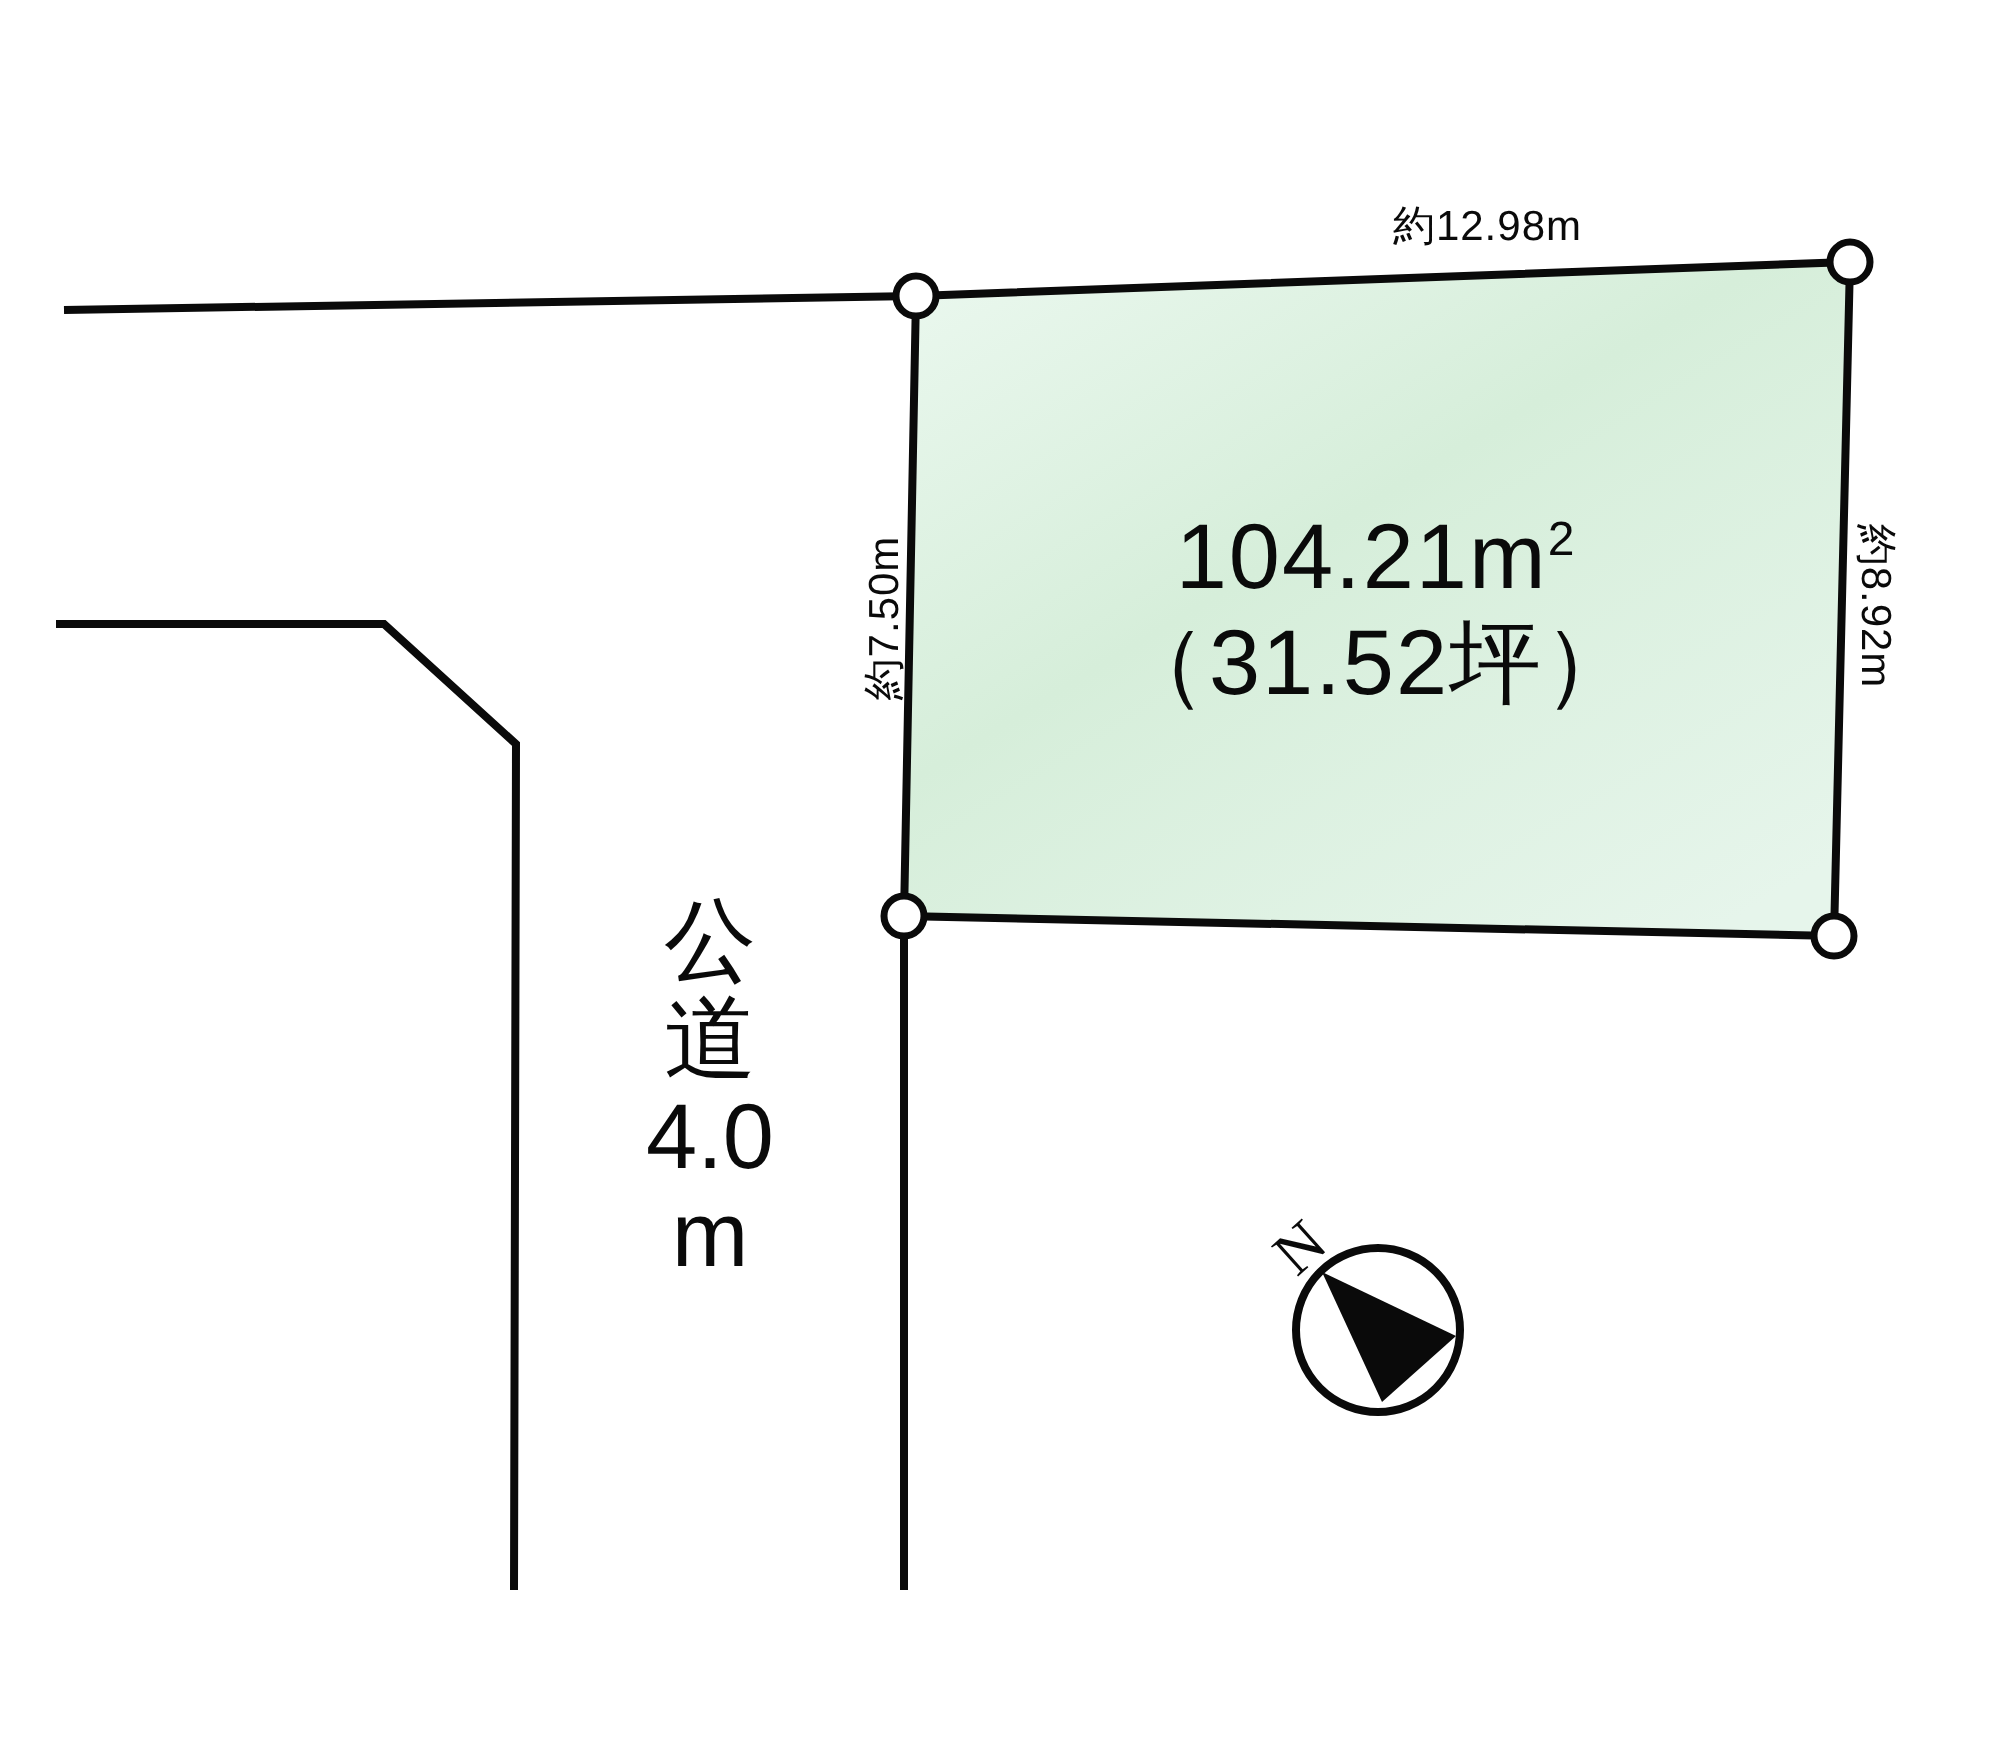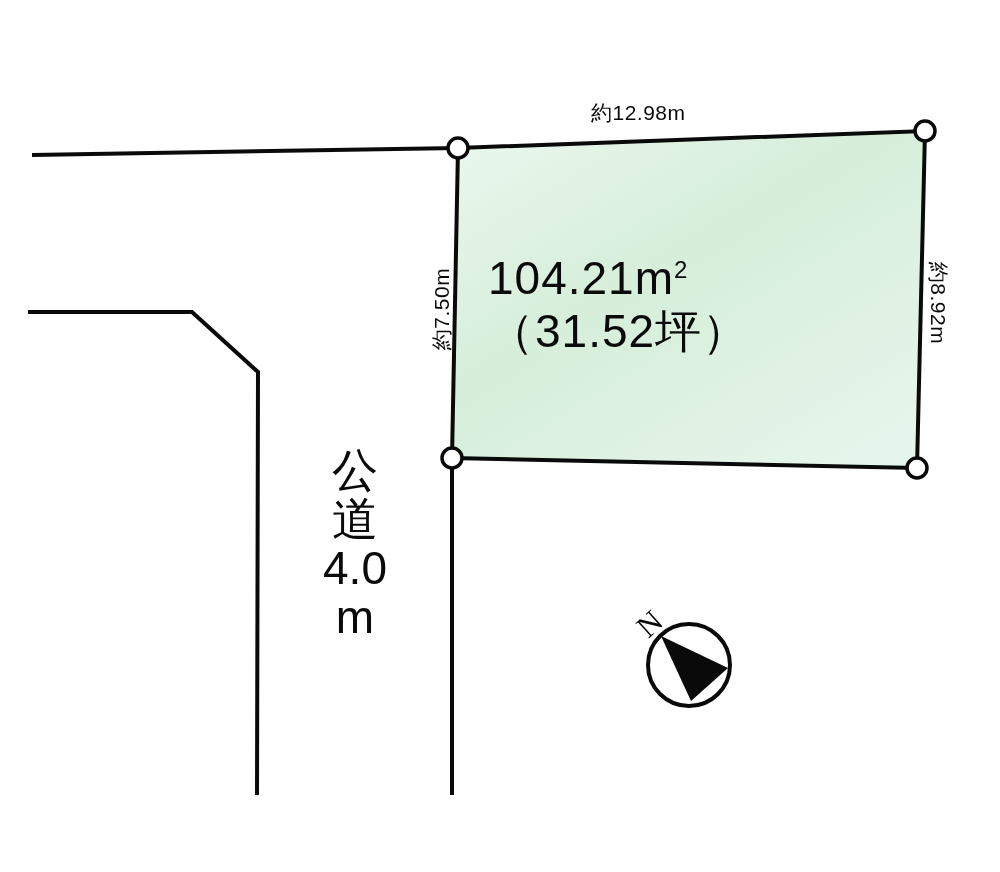--- a/index.html
+++ b/index.html
@@ -23,38 +23,39 @@
   }
   .label {
     position: absolute;
     white-space: nowrap;
     color: #0a0a0a;
   }
   .dim-label {
     font-size: 21px;
     font-weight: 400;
     letter-spacing: 0.5px;
-    text-align: left;
+    text-align: right;
   }
   .dim-top    { left: 591px; top: 99px;  width: 200px; }
   .dim-bottom { left: 566px; top: 467px; width: 200px; }
   .dim-left   {
     left: 371px; top: 296px; width: 140px; height: 26px;
     text-align: center;
     transform: rotate(-90deg);
     transform-origin: center center;
   }
   .dim-right  {
     left: 869px; top: 290px; width: 140px; height: 26px;
     text-align: center;
     transform: rotate(90deg);
     transform-origin: center center;
   }
   .area-label {
     left: 488px; top: 252px; width: 400px;
+    text-align: center;
     font-size: 46px;
     line-height: 53px;
     font-weight: 500;
     letter-spacing: 1px;
   }
   .area-label sup {
     font-size: 24px;
     vertical-align: super;
     line-height: 0;
   }

